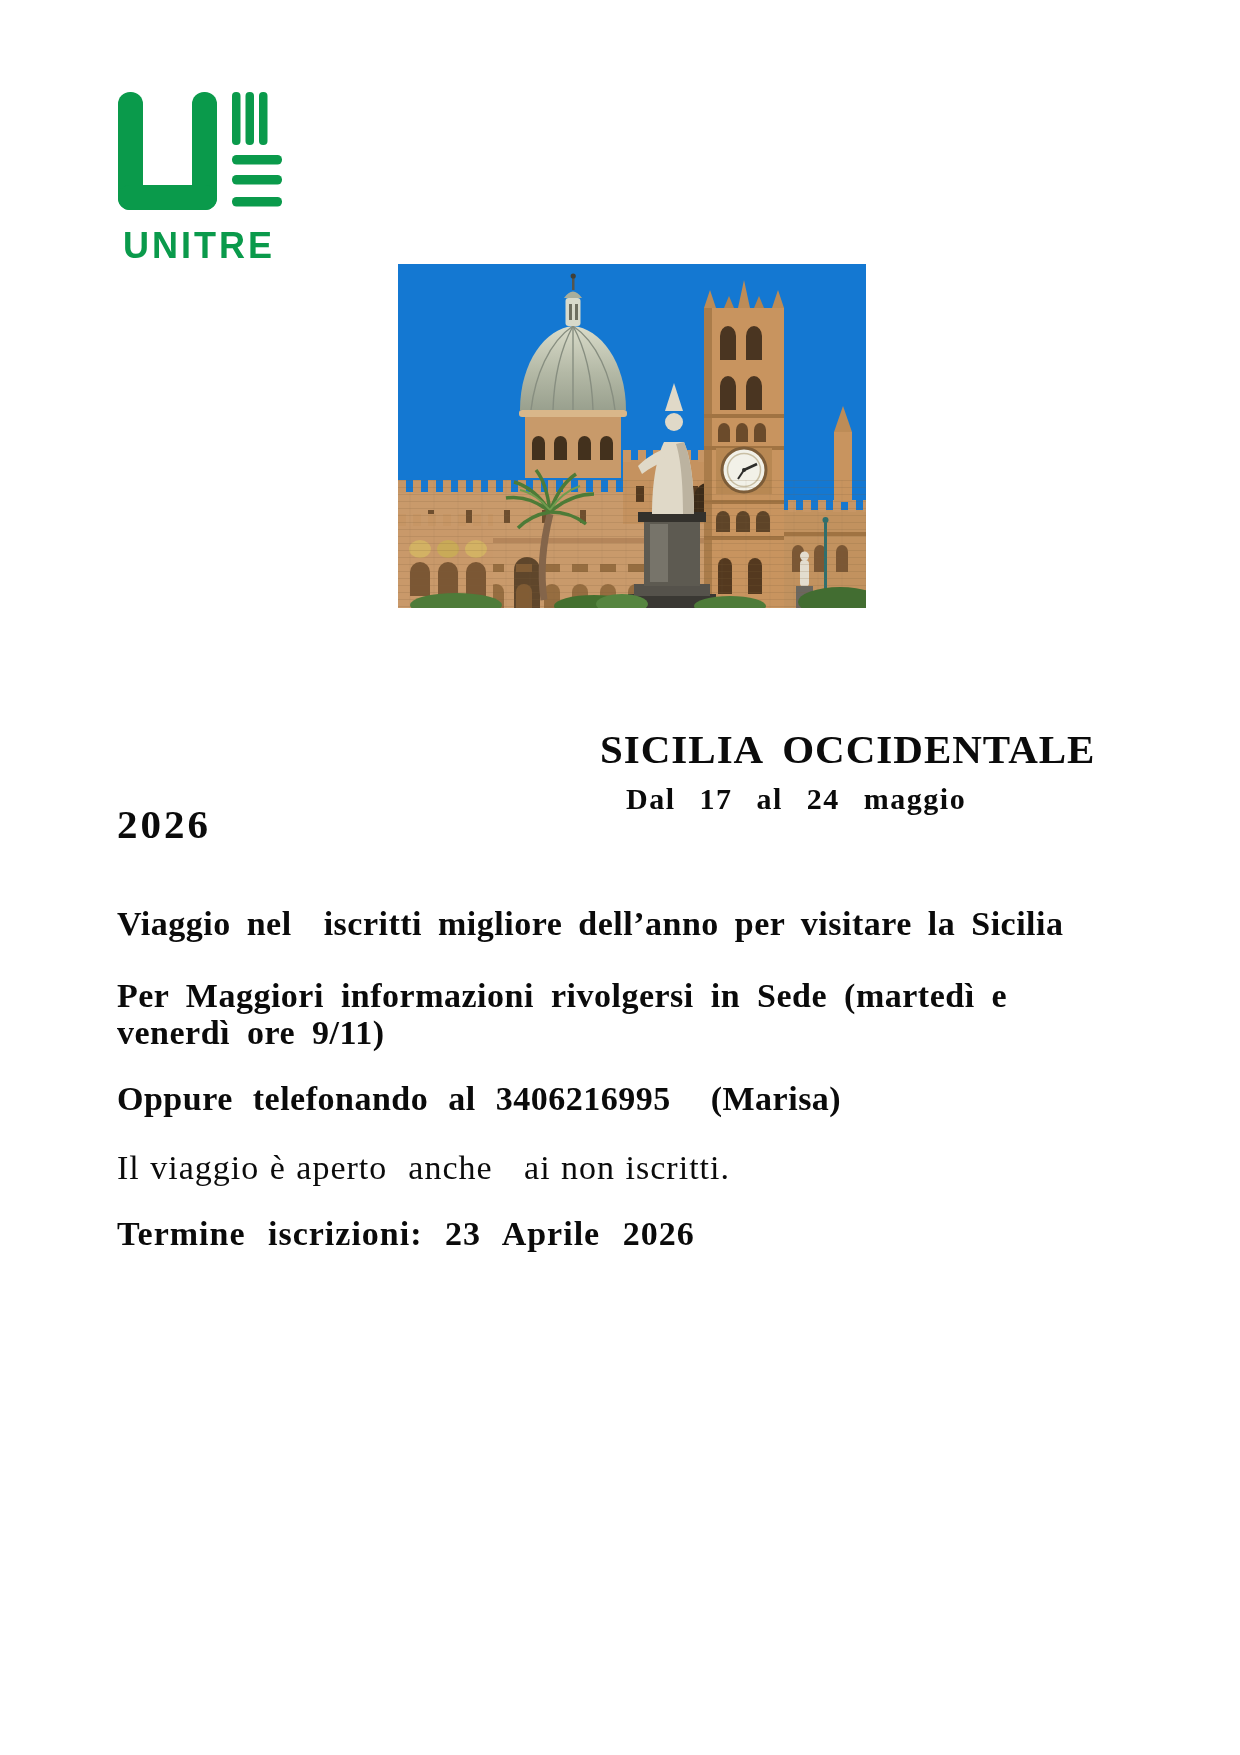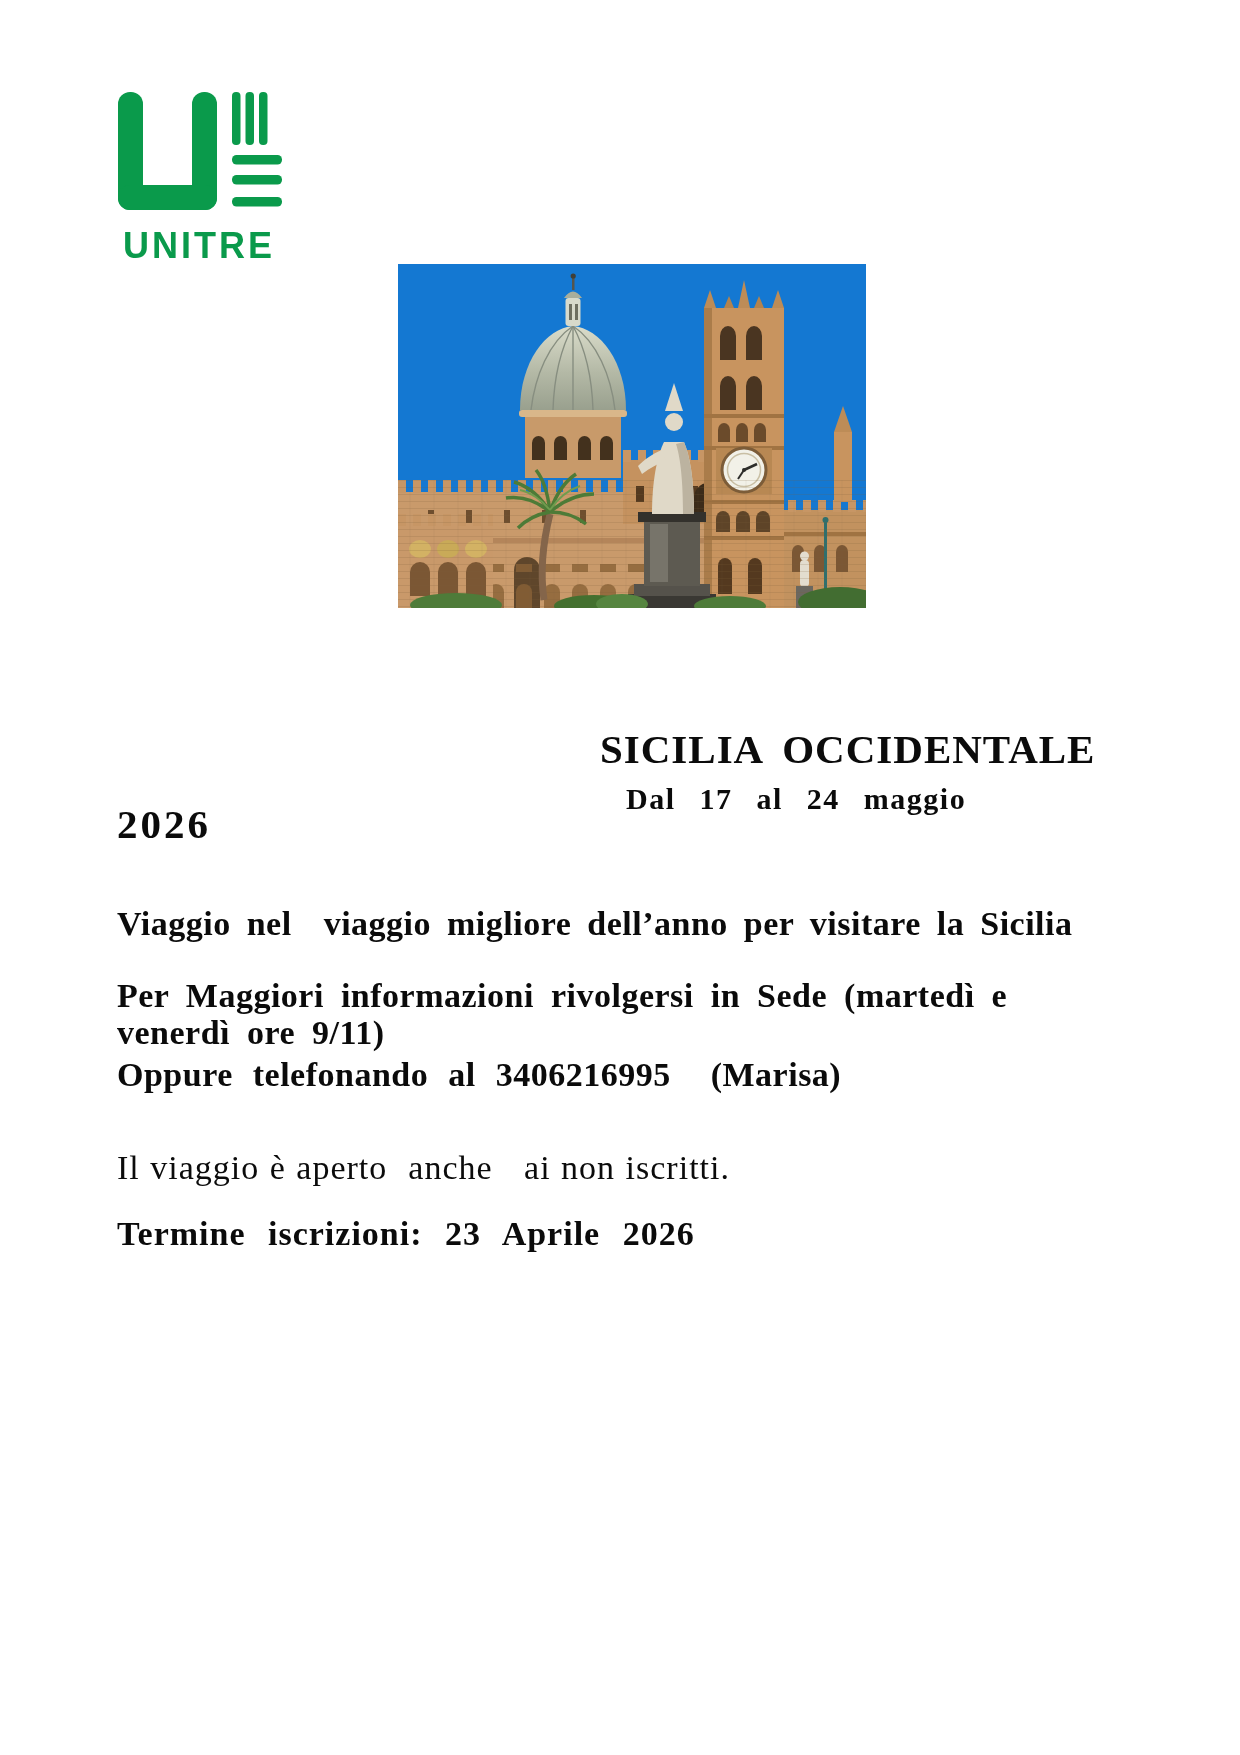--- a/index.html
+++ b/index.html
@@ -248,26 +248,26 @@
         <ellipse cx="332" cy="342" rx="36" ry="10" fill="#4e7b39"></ellipse>
         <ellipse cx="442" cy="338" rx="42" ry="15" fill="#426d31"></ellipse>
       </g>
     </svg>
   </div>
 
   <div class="line h1" style="left:600px;top:713px;margin-top:12px;">SICILIA OCCIDENTALE</div>
   <div class="line h2" style="left:626px;top:775px;">Dal 17 al 24 maggio</div>
   <div class="line h3" style="left:117px;top:800px;">2026</div>
 
-  <div class="line body-line b p1" style="left:117px;top:905px;">Viaggio nel  viaggio migliore dell’anno per visitare la Sicilia</div>
+  <div class="line body-line b p1" style="left:117px;top:905px;">Viaggio nel  iscritti migliore dell’anno per visitare la Sicilia</div>
 
   <div style="position:absolute;left:117px;top:977px;">
     <div class="body-line b p2" style="white-space:pre;">Per Maggiori informazioni rivolgersi in Sede (martedì e</div>
     <div class="body-line b p2" style="white-space:pre;">venerdì ore 9/11)</div>
   </div>
 
-  <div class="line body-line b p3" style="left:117px;top:1056px;">Oppure telefonando al 3406216995  (Marisa)</div>
+  <div class="line body-line b p3" style="left:117px;top:1080px;">Oppure telefonando al 3406216995  (Marisa)</div>
 
   <div class="line body-line p4" style="left:117px;top:1149px;">Il viaggio è aperto  anche   ai non iscritti.</div>
 
   <div class="line body-line b p5" style="left:117px;top:1215px;">Termine iscrizioni: 23 Aprile 2026</div>
 
 </div>
 
 </body></html>

